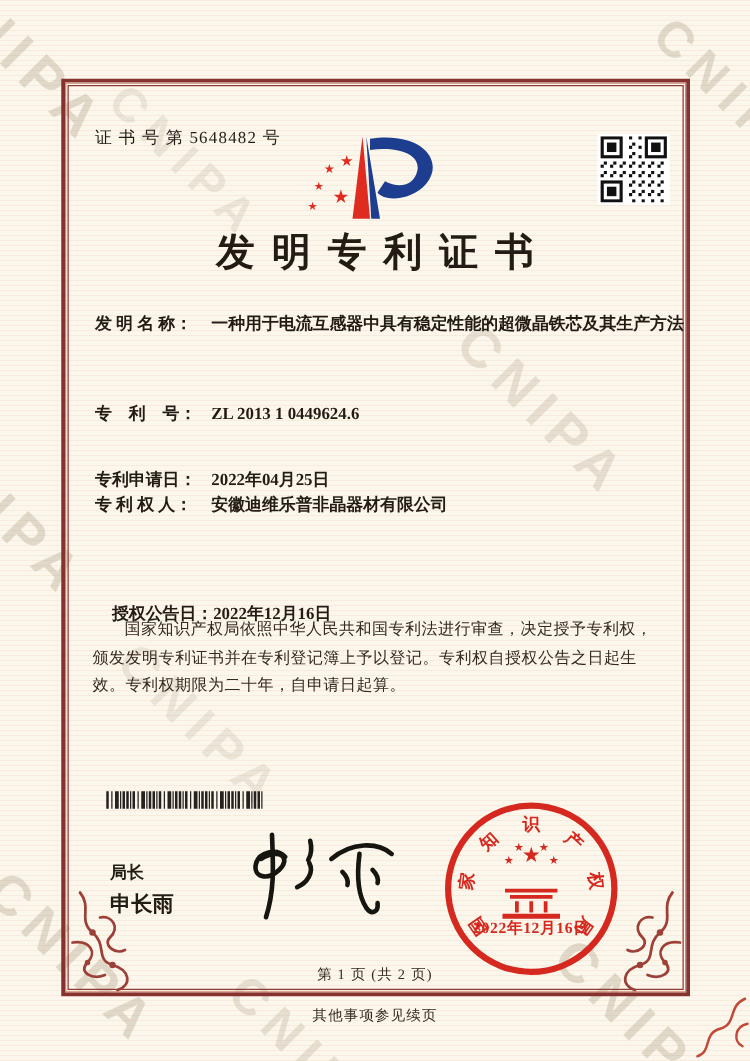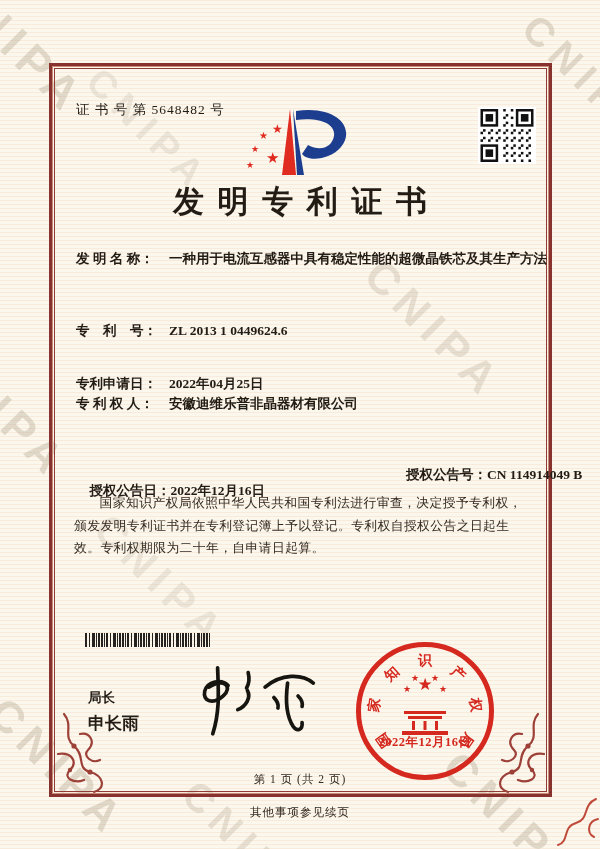--- a/index.html
+++ b/index.html
@@ -218,21 +218,20 @@
 
   <div class="title">发明专利证书</div>
 
   <div class="frow" style="top:250px;"><span class="lab">发 明 名 称：</span><span>一种用于电流互感器中具有稳定性能的超微晶铁芯及其生产方法</span></div>
   <div class="frow" style="top:322px;"><span class="lab">专　利　号：</span><span>ZL 2013 1 0449624.6</span></div>
   <div class="frow" style="top:375px;"><span class="lab">专利申请日：</span><span>2022年04月25日</span></div>
   <div class="frow" style="top:395px;"><span class="lab">专 利 权 人：</span><span>安徽迪维乐普非晶器材有限公司</span></div>
 
   <div class="frow" style="top:466px;">
     <span>授权公告日：</span><span>2022年12月16日</span>
-    <span class="grant2"><span>授权公告号：</span><span>CN 114914049 B</span></span>
   </div>
 
   <div class="bodytext">
     <p>国家知识产权局依照中华人民共和国专利法进行审查，决定授予专利权，颁发发明专利证书并在专利登记簿上予以登记。专利权自授权公告之日起生效。专利权期限为二十年，自申请日起算。</p>
   </div>
 
   <div class="barcode" id="barcode">
       <i style="width: 2px; margin-right: 2px;"></i>
       <i style="width: 1px; margin-right: 2px;"></i>
       <i style="width: 3px; margin-right: 1px;"></i>

